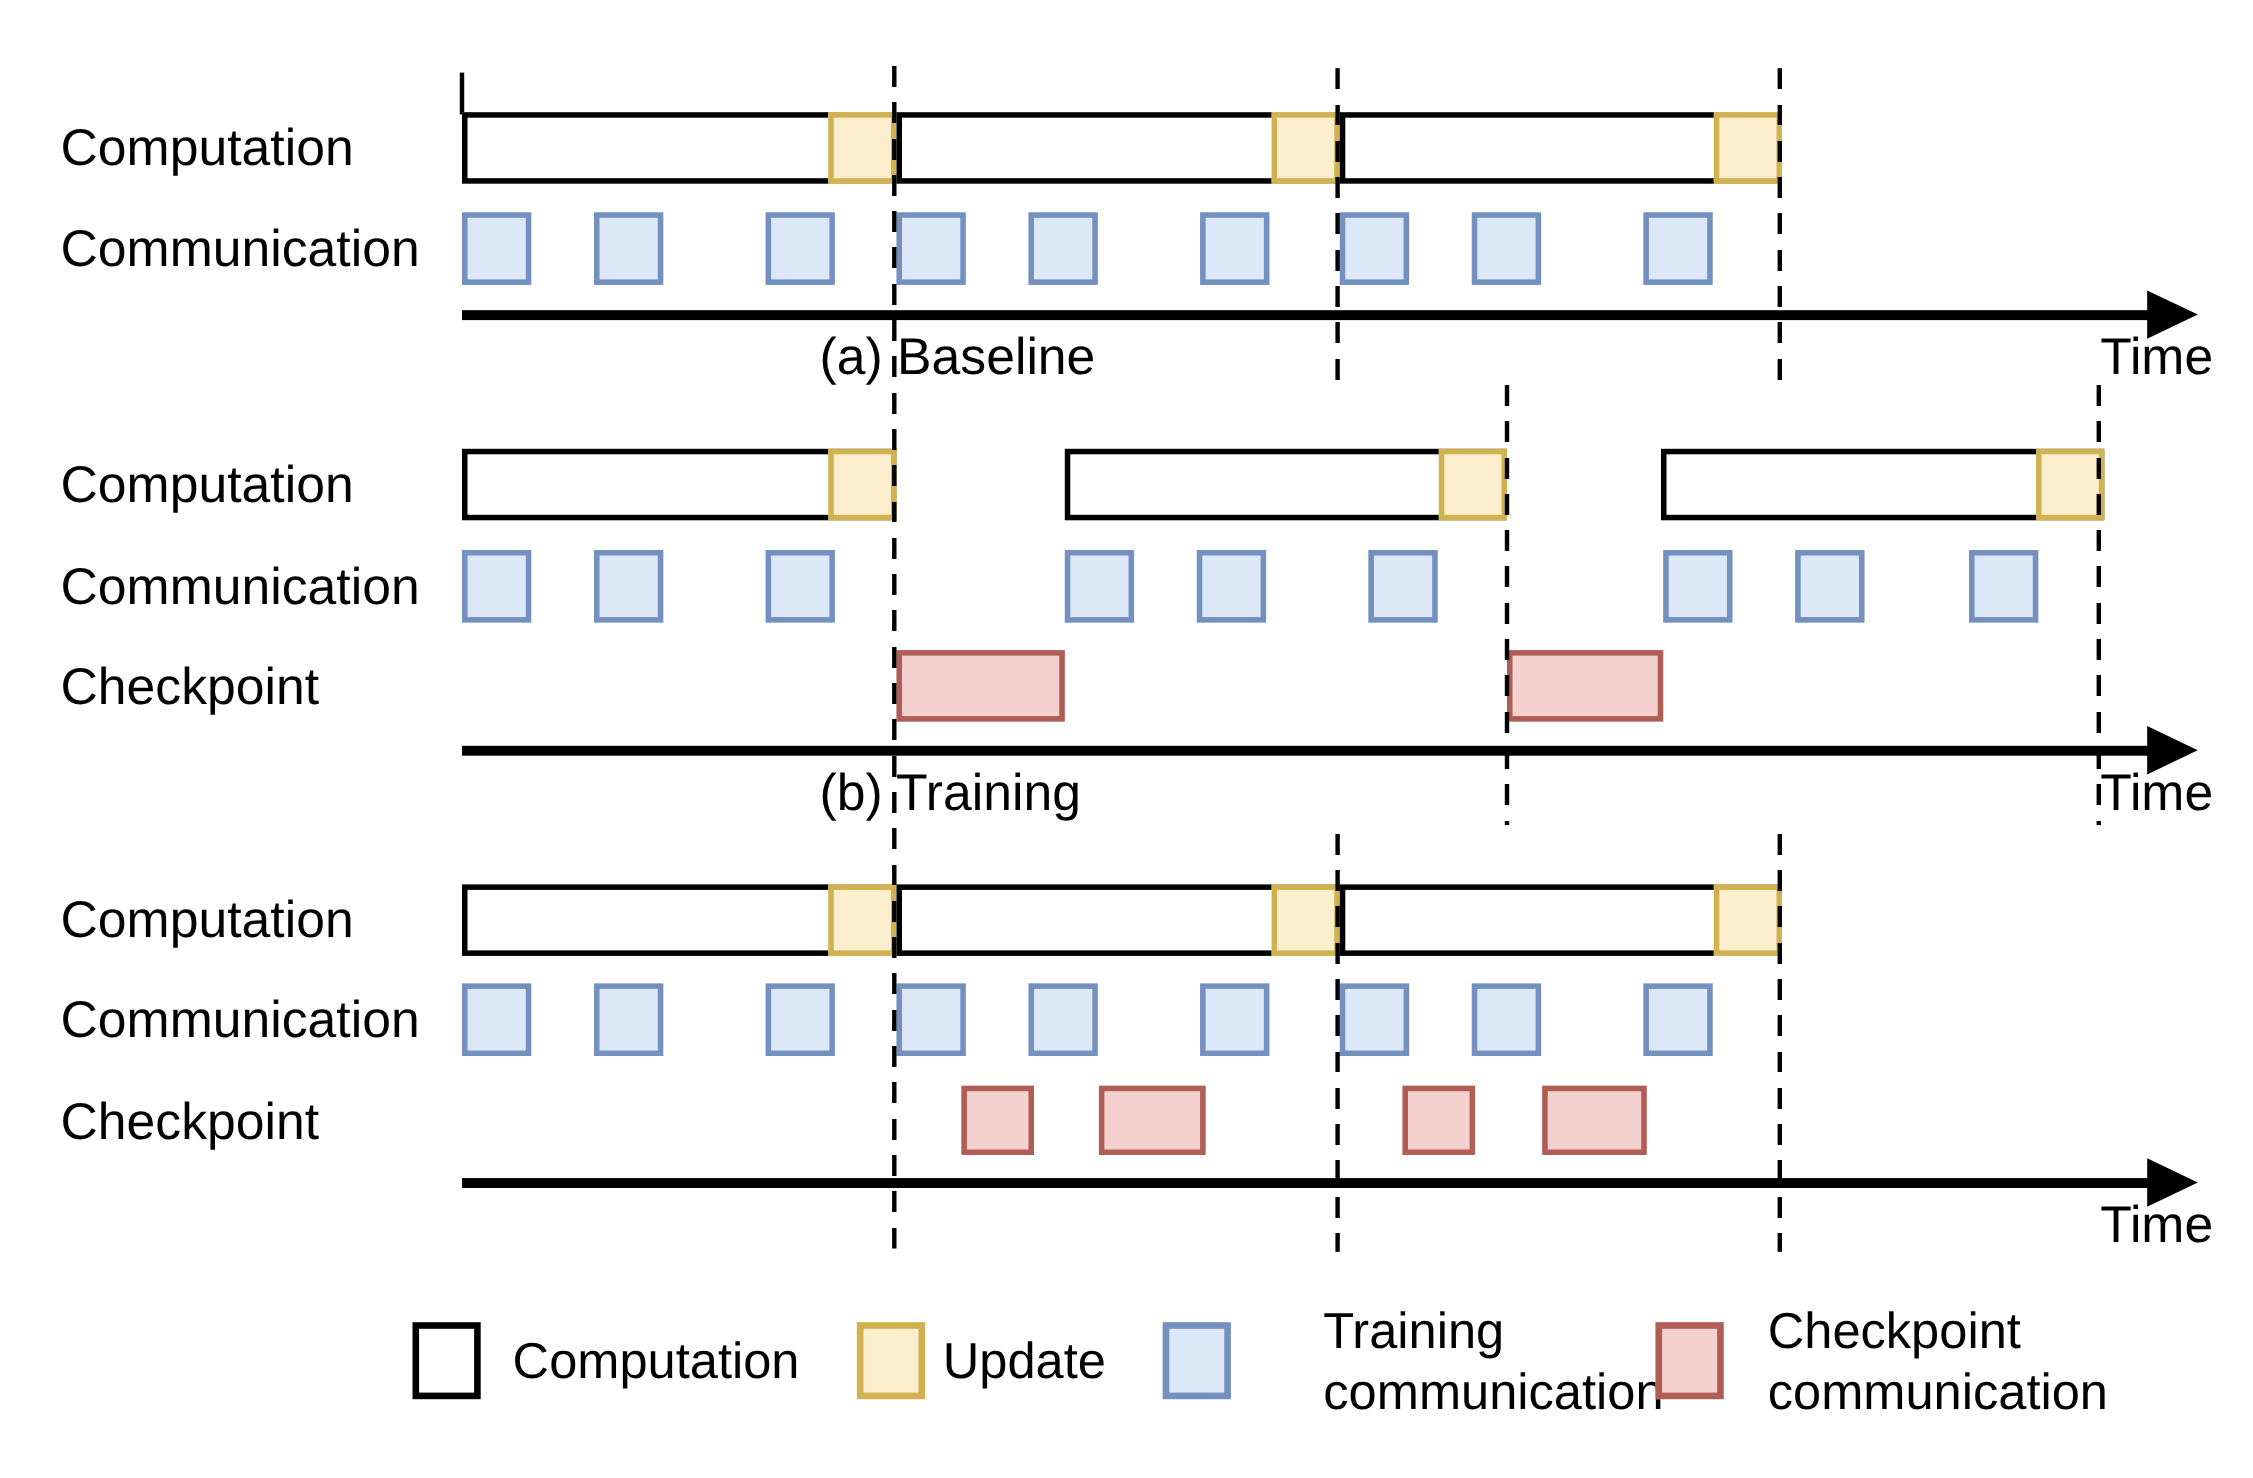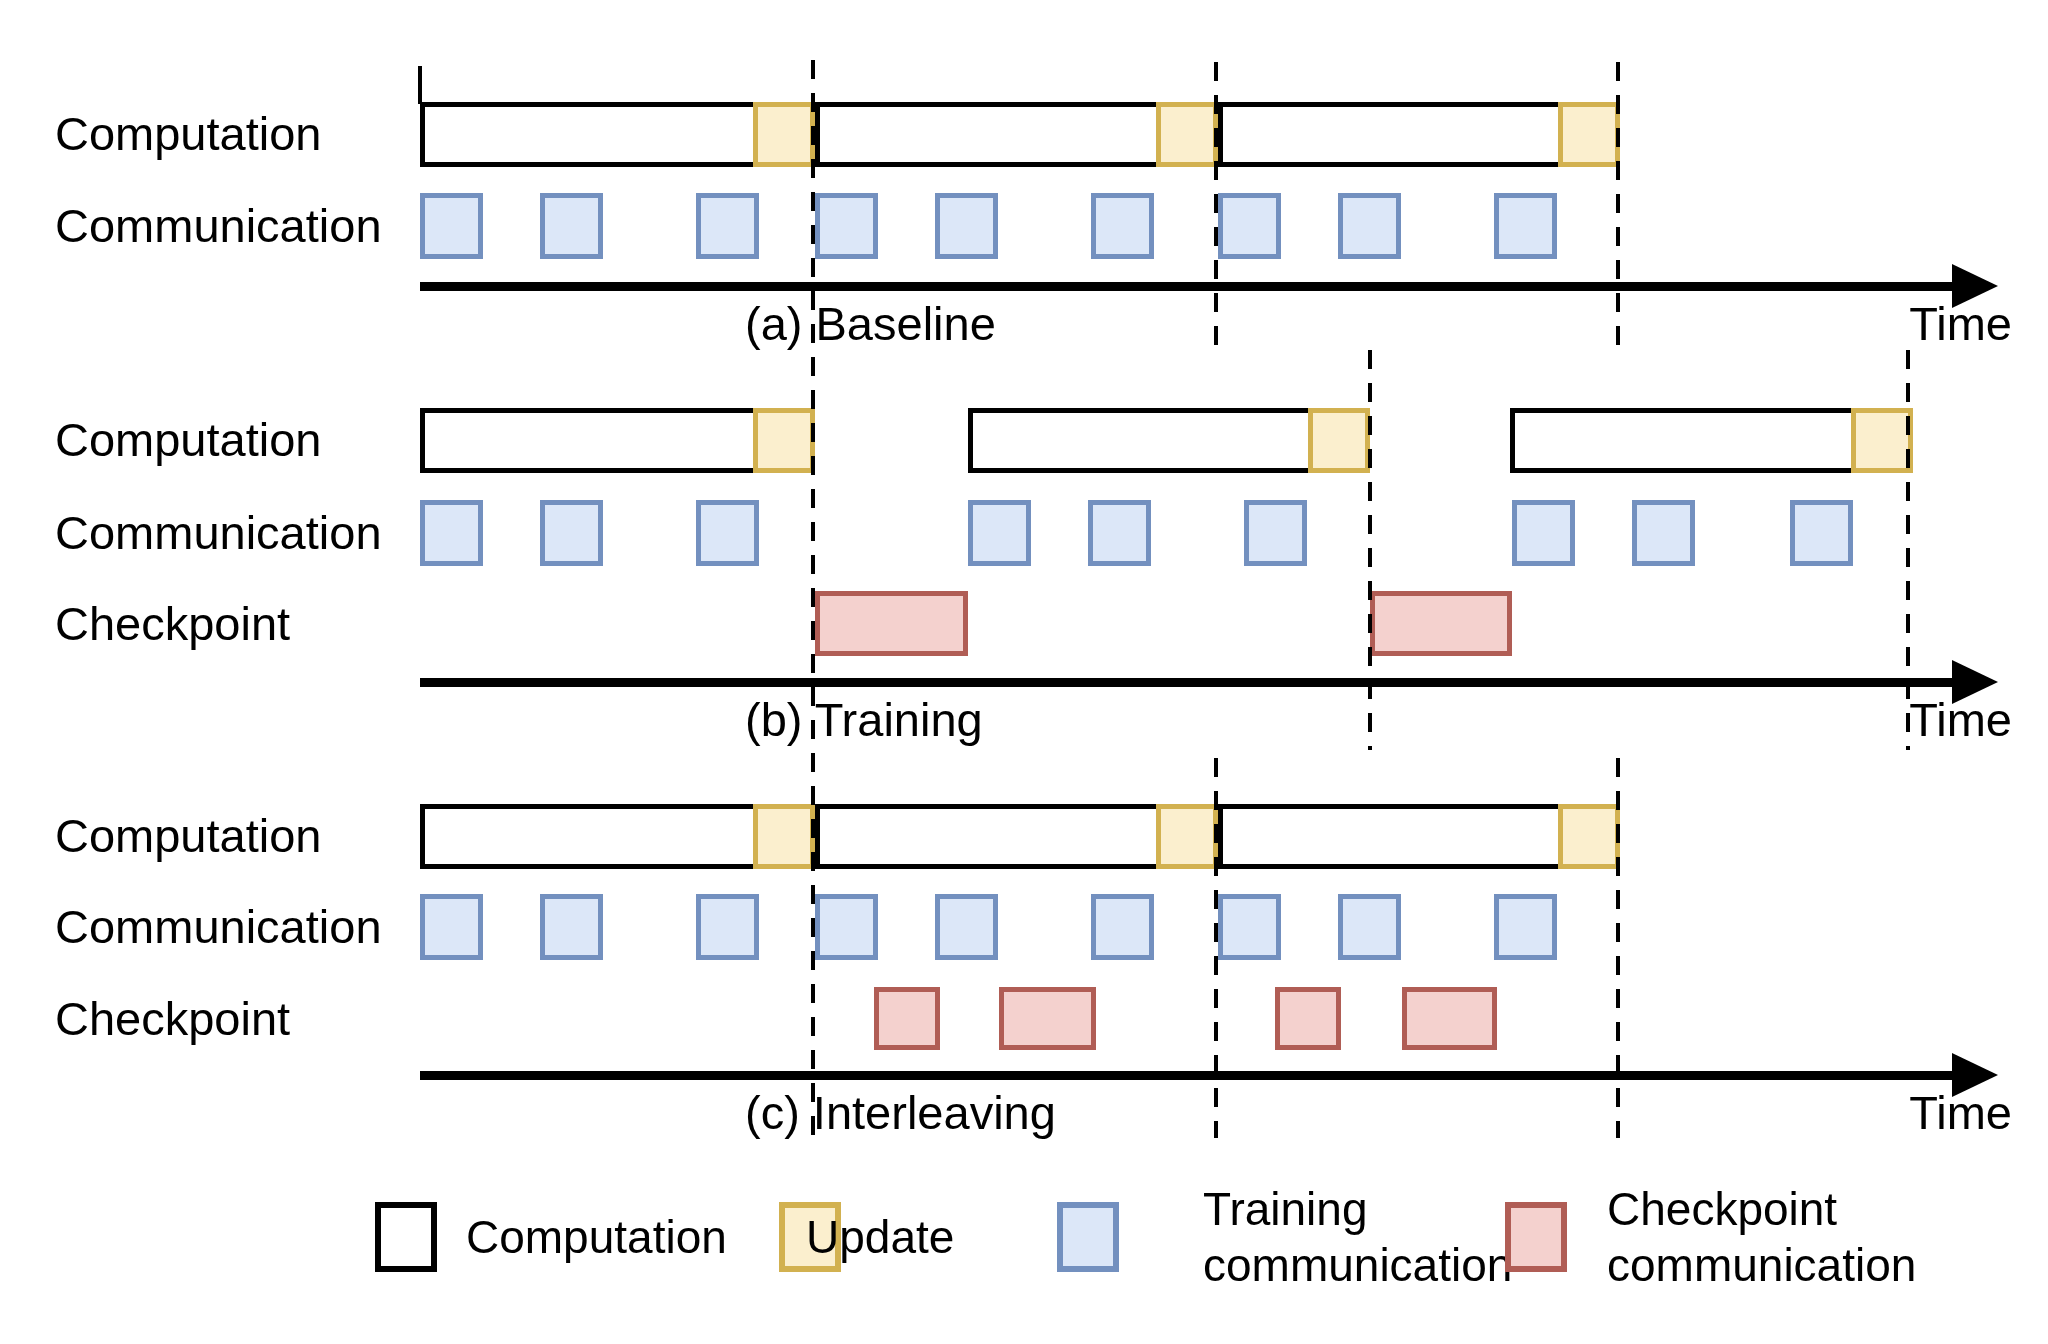--- a/index.html
+++ b/index.html
@@ -74,21 +74,20 @@
   <div class="row-label" style="top:499px">Communication</div>
   <div class="row-label" style="top:590px">Checkpoint</div>
   <div class="row-label" style="top:802px">Computation</div>
   <div class="row-label" style="top:893px">Communication</div>
   <div class="row-label" style="top:985px">Checkpoint</div>
 
   <div class="caption" style="top:296px">(a) Baseline</div>
   <div class="time-label" style="top:296px">Time</div>
   <div class="caption" style="top:692px">(b) Training</div>
   <div class="time-label" style="top:692px">Time</div>
-  <div class="caption" style="top:1085px">(c) Interleaving</div>
   <div class="time-label" style="top:1085px">Time</div>
 
   <div id="geom">
       <div class="bar" style="left: 420px; top: 102px; width: 395px; height: 65px;"></div>
       <div class="update" style="left: 753px; top: 102px; width: 62px; height: 65px;"></div>
       <div class="bar" style="left: 815px; top: 102px; width: 403px; height: 65px;"></div>
       <div class="update" style="left: 1156px; top: 102px; width: 62px; height: 65px;"></div>
       <div class="bar" style="left: 1218px; top: 102px; width: 402px; height: 65px;"></div>
       <div class="update" style="left: 1558px; top: 102px; width: 62px; height: 65px;"></div>
       <div class="comm" style="left: 420px; top: 193px; width: 63px; height: 66px;"></div>
@@ -148,21 +147,21 @@
       <div class="dash" style="left: 1368px; top: 350px; height: 400px;"></div>
       <div class="dash" style="left: 1906px; top: 350px; height: 400px;"></div>
       <div class="dash" style="left: 1214px; top: 758px; height: 380px;"></div>
       <div class="dash" style="left: 1616px; top: 758px; height: 380px;"></div>
     </div>
 
   <div>
     <div class="legend-swatch sw-comp" style="left:375px"></div>
     <div class="legend-label single" style="left:466px">Computation</div>
     <div class="legend-swatch sw-upd" style="left:779px"></div>
-    <div class="legend-label single" style="left:806px">Update</div>
+    <div class="legend-label single" style="left:857px">Update</div>
     <div class="legend-swatch sw-train" style="left:1057px"></div>
     <div class="legend-label double" style="left:1203px">Training
 communication</div>
     <div class="legend-swatch sw-ckpt" style="left:1505px"></div>
     <div class="legend-label double" style="left:1607px">Checkpoint
 communication</div>
   </div>
 
 </div>
 

